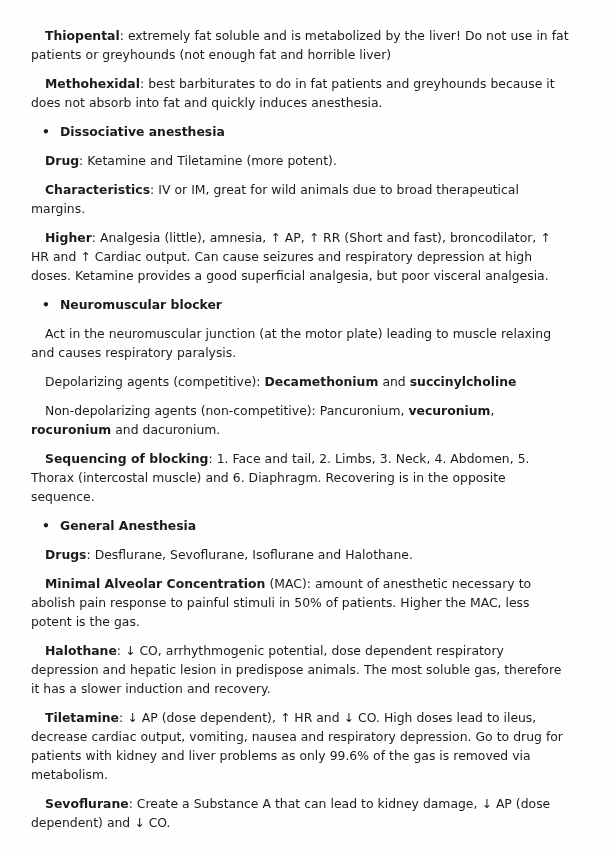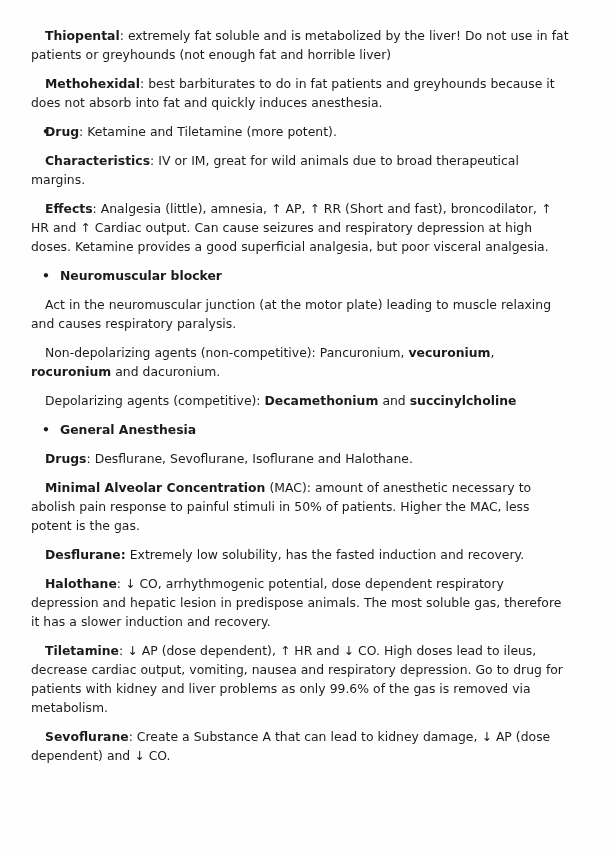--- a/index.html
+++ b/index.html
@@ -58,34 +58,34 @@
   }
 </style>
 </head>
 <body>
 
 <div id="page">
   <div class="doc" id="doc-body">
       <p class="para"><span class="b">Thiopental</span><span>: extremely fat soluble and is metabolized by the liver! Do not use in fat patients or greyhounds (not enough fat and horrible liver)</span></p>
       <p class="para"><span class="b">Methohexidal</span><span>: best barbiturates to do in fat patients and greyhounds because it does not absorb into fat and quickly induces anesthesia.</span></p>
       <ul class="bul">
-        <li class="bullet-item"><span class="dot">•</span></li>
+        <li class="bullet-item"><span class="dot">•</span><span>Dissociative anesthesia</span></li>
       </ul>
       <p class="para"><span class="b">Drug</span><span>: Ketamine and Tiletamine (more potent).</span></p>
       <p class="para"><span class="b">Characteristics</span><span>: IV or IM, great for wild animals due to broad therapeutical margins.</span></p>
-      <p class="para"><span class="b">Effects</span><span>: Analgesia (little), amnesia, ↑ AP, ↑ RR (Short and fast), broncodilator, ↑ HR and ↑ Cardiac output. Can cause seizures and respiratory depression at high doses. Ketamine provides a good superficial analgesia, but poor visceral analgesia.</span></p>
+      <p class="para"><span class="b">Higher</span><span>: Analgesia (little), amnesia, ↑ AP, ↑ RR (Short and fast), broncodilator, ↑ HR and ↑ Cardiac output. Can cause seizures and respiratory depression at high doses. Ketamine provides a good superficial analgesia, but poor visceral analgesia.</span></p>
       <ul class="bul">
         <li class="bullet-item"><span class="dot">•</span><span>Neuromuscular blocker</span></li>
       </ul>
       <p class="para"><span>Act in the neuromuscular junction (at the motor plate) leading to muscle relaxing and causes respiratory paralysis.</span></p>
+      <p class="para"><span>Depolarizing agents (competitive): </span><span class="b">Decamethonium</span><span> and </span><span class="b">succinylcholine</span></p>
       <p class="para"><span>Non-depolarizing agents (non-competitive): Pancuronium, </span><span class="b">vecuronium</span><span>, </span><span class="b">rocuronium</span><span> and dacuronium.</span></p>
-      <p class="para"><span>Depolarizing agents (competitive): </span><span class="b">Decamethonium</span><span> and </span><span class="b">succinylcholine</span></p>
+      <p class="para"><span class="b">Sequencing of blocking</span><span>: 1. Face and tail, 2. Limbs, 3. Neck, 4. Abdomen, 5. Thorax (intercostal muscle) and 6. Diaphragm. Recovering is in the opposite sequence.</span></p>
       <ul class="bul">
         <li class="bullet-item"><span class="dot">•</span><span>General Anesthesia</span></li>
       </ul>
       <p class="para"><span class="b">Drugs</span><span>: Desflurane, Sevoflurane, Isoflurane and Halothane.</span></p>
       <p class="para"><span class="b">Minimal Alveolar Concentration</span><span> (MAC): amount of anesthetic necessary to abolish pain response to painful stimuli in 50% of patients. Higher the MAC, less potent is the gas.</span></p>
-      <p class="para"><span class="b">Desflurane:</span><span> Extremely low solubility, has the fasted induction and recovery.</span></p>
       <p class="para"><span class="b">Halothane</span><span>: ↓ CO, arrhythmogenic potential, dose dependent respiratory depression and hepatic lesion in predispose animals. The most soluble gas, therefore it has a slower induction and recovery.</span></p>
       <p class="para"><span class="b">Tiletamine</span><span>: ↓ AP (dose dependent), ↑ HR and ↓ CO. High doses lead to ileus, decrease cardiac output, vomiting, nausea and respiratory depression. Go to drug for patients with kidney and liver problems as only 99.6% of the gas is removed via metabolism.</span></p>
       <p class="para"><span class="b">Sevoflurane</span><span>: Create a Substance A that can lead to kidney damage, ↓ AP (dose dependent) and ↓ CO.</span></p>
     </div>
 </div>
 
 </body></html>

